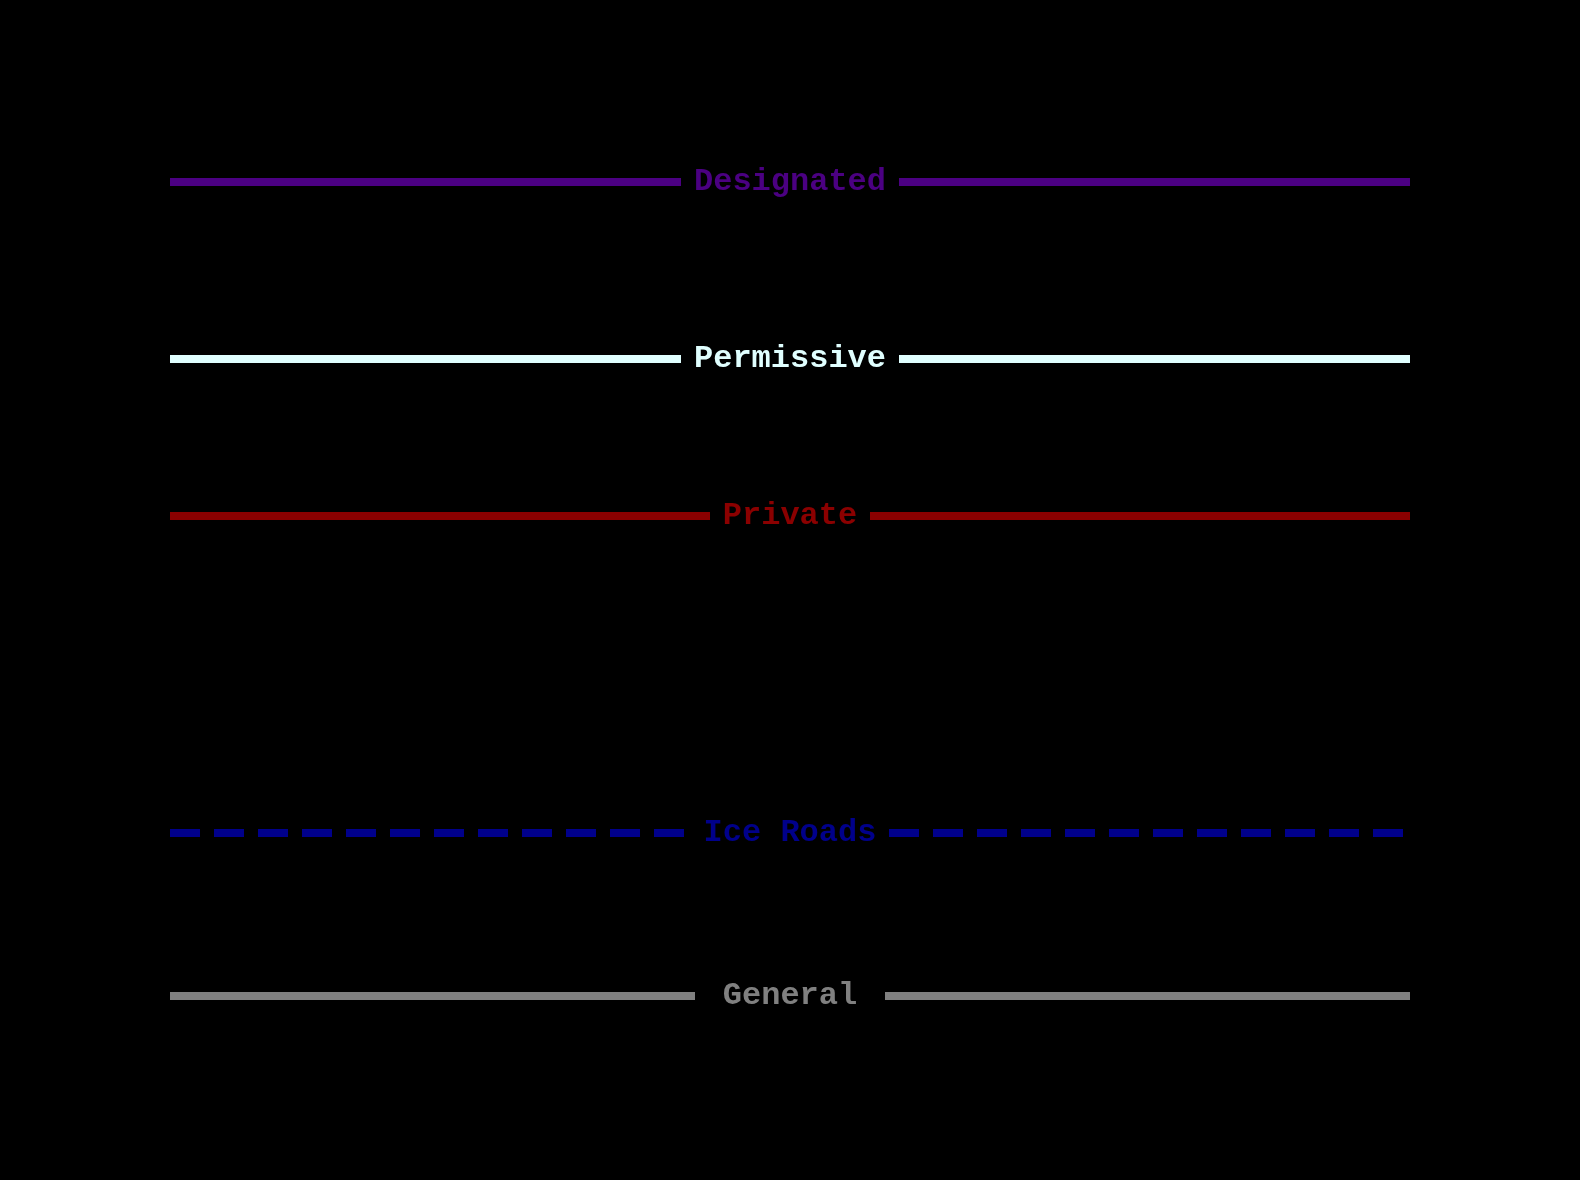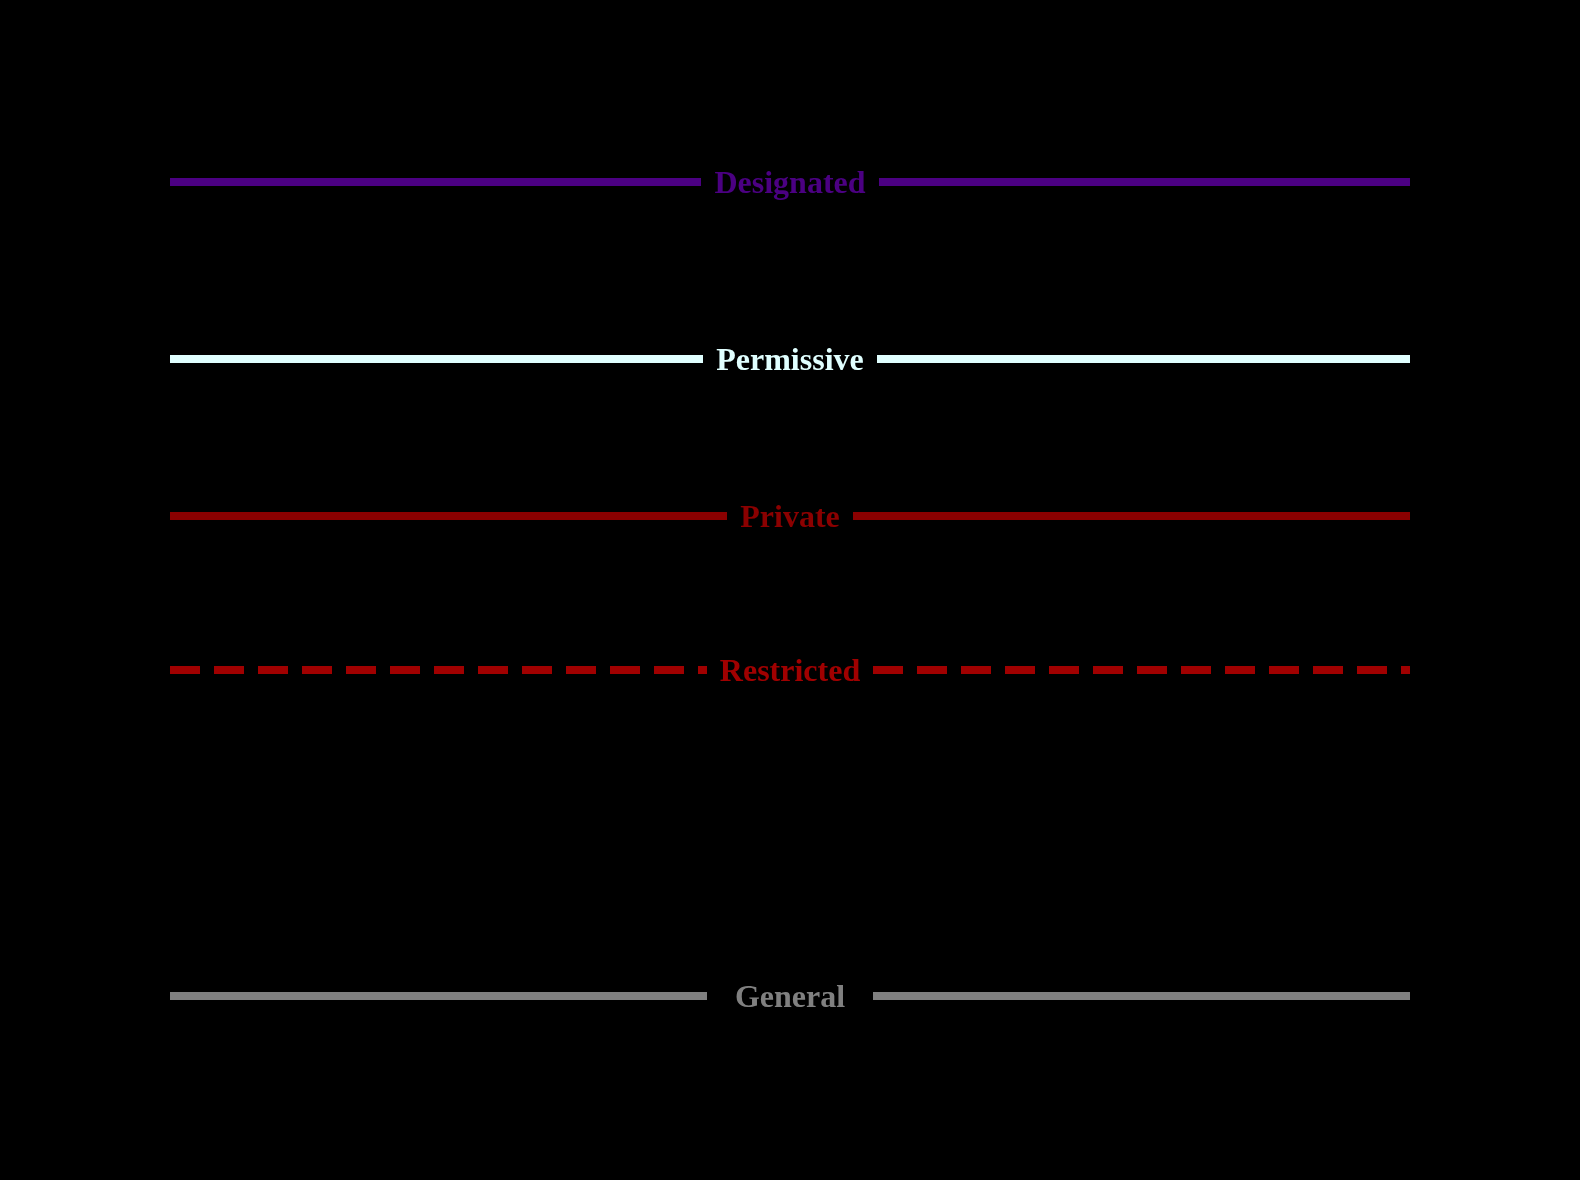--- a/index.html
+++ b/index.html
@@ -6,21 +6,21 @@
     margin: 0;
     padding: 0;
     background: #000000;
   }
   .canvas {
     position: relative;
     width: 1580px;
     height: 1180px;
     background: #000000;
     overflow: hidden;
-    font-family: Liberation Serif, serif;
+    font-family: Liberation Mono, monospace;
   }
   .legend-row {
     position: absolute;
     left: 170px;
     width: 1240px;
     height: 44px;
     display: flex;
     align-items: center;
     gap: 13px;
     color: var(--c, #ffffff);
@@ -63,26 +63,26 @@
     <span class="label">Permissive</span>
     <div class="seg solid"></div>
   </div>
 
   <div class="legend-row" style="top: 486px; margin-top: 8px; --c: #8B0000;">
     <div class="seg solid"></div>
     <span class="label">Private</span>
     <div class="seg solid"></div>
   </div>
 
-  <div class="legend-row" style="top: 648px; --c: #A00000;">
+
+  <div class="legend-row" style="top: 811px; --c: #00008B;">
     <div class="seg dashed"></div>
-    <span class="label">Restricted</span>
+    <span class="label">Ice Roads</span>
     <div class="seg dashed"></div>
   </div>
-
 
   <div class="legend-row" style="top: 974px; gap: 28px; --c: #808080;">
     <div class="seg solid"></div>
     <span class="label">General</span>
     <div class="seg solid"></div>
   </div>
 
 </div>
 
 </body></html>

